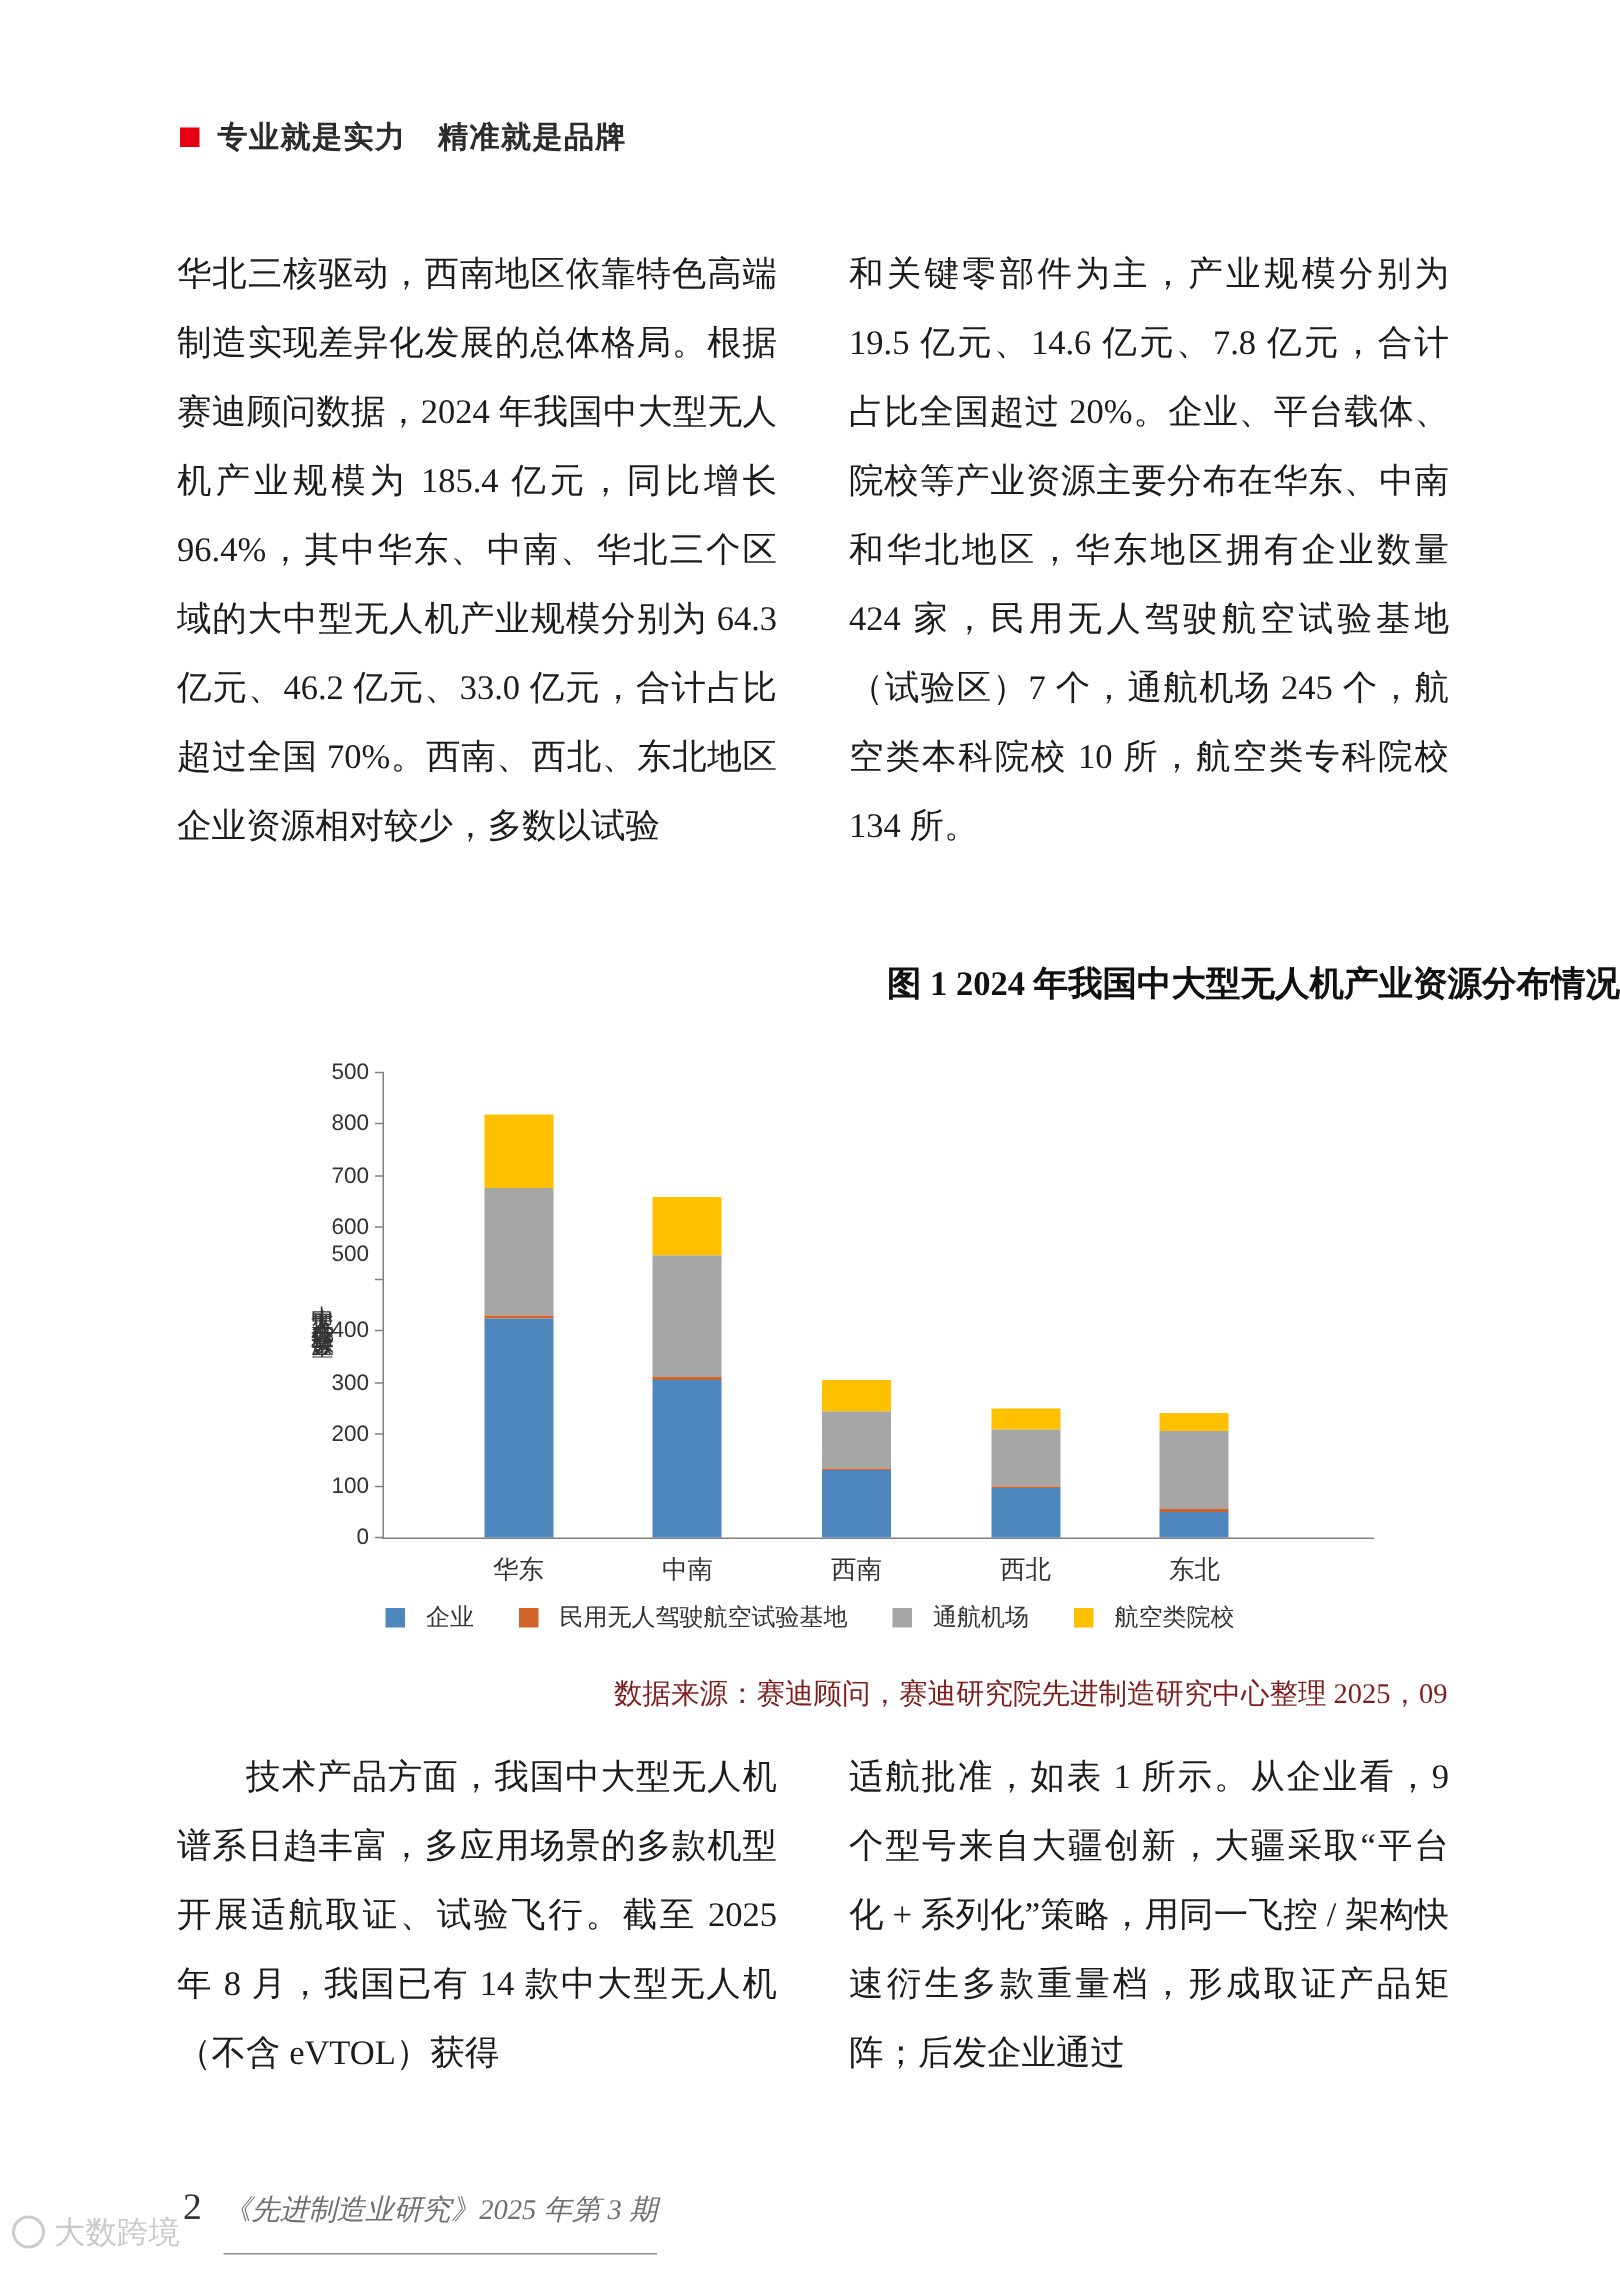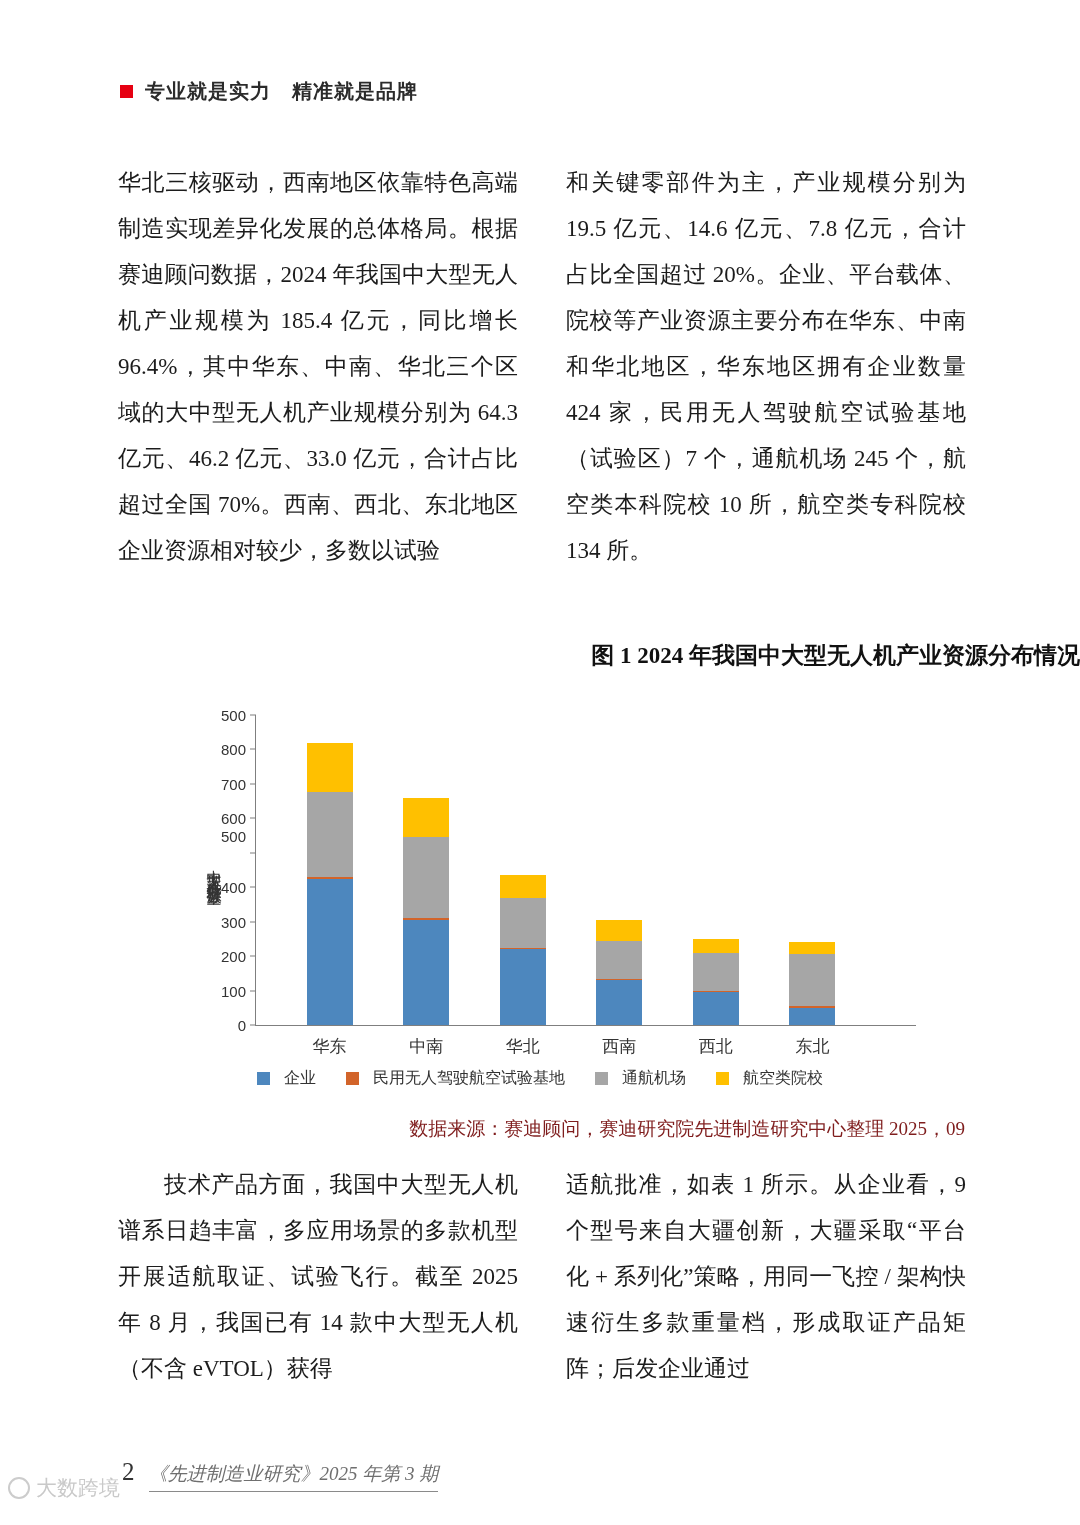--- a/index.html
+++ b/index.html
@@ -90,21 +90,21 @@
     font-size:19px;color:#7f1d1d;
   }
   
   .footer{
     position:absolute;top:1458px;left:122px;
     display:flex;align-items:baseline;gap:14px;
   }
   .page-num{font-size:25px;color:#333;}
   .journal{
     font-style:italic;font-size:19px;color:#6f6f6f;
-    border-bottom:1px solid #8a8a8a;padding-bottom:4px;
+    border-bottom:1px solid #8a8a8a;padding-bottom:16px;
   }
   
   .watermark{
     position:absolute;top:1474px;left:8px;
     display:flex;align-items:center;gap:6px;
     color:#c9c9c9;font-size:21px;
     font-family:Liberation Mono, monospace;
   }
   .wm-circle{
     width:18px;height:18px;border:2px solid #cccccc;border-radius:50%;
@@ -139,27 +139,20 @@
             <div class="seg" style="height: 84.3889px; background: rgb(166, 166, 166);"></div>
             <div class="seg" style="height: 49.6px; background: rgb(255, 192, 0);"></div>
             <div class="cat-label">华东</div>
           </div>
           <div class="bar">
             <div class="seg" style="height: 105.056px; background: rgb(77, 135, 190);"></div>
             <div class="seg" style="height: 1.72222px; background: rgb(210, 100, 42);"></div>
             <div class="seg" style="height: 80.9444px; background: rgb(166, 166, 166);"></div>
             <div class="seg" style="height: 39.6111px; background: rgb(255, 192, 0);"></div>
             <div class="cat-label">中南</div>
-          </div>
-          <div class="bar">
-            <div class="seg" style="height: 75.7778px; background: rgb(77, 135, 190);"></div>
-            <div class="seg" style="height: 1.72222px; background: rgb(210, 100, 42);"></div>
-            <div class="seg" style="height: 49.9444px; background: rgb(166, 166, 166);"></div>
-            <div class="seg" style="height: 22.3889px; background: rgb(255, 192, 0);"></div>
-            <div class="cat-label">华北</div>
           </div>
           <div class="bar">
             <div class="seg" style="height: 44.7778px; background: rgb(77, 135, 190);"></div>
             <div class="seg" style="height: 1.72222px; background: rgb(210, 100, 42);"></div>
             <div class="seg" style="height: 37.8889px; background: rgb(166, 166, 166);"></div>
             <div class="seg" style="height: 20.6667px; background: rgb(255, 192, 0);"></div>
             <div class="cat-label">西南</div>
           </div>
           <div class="bar">
             <div class="seg" style="height: 32.7222px; background: rgb(77, 135, 190);"></div>

